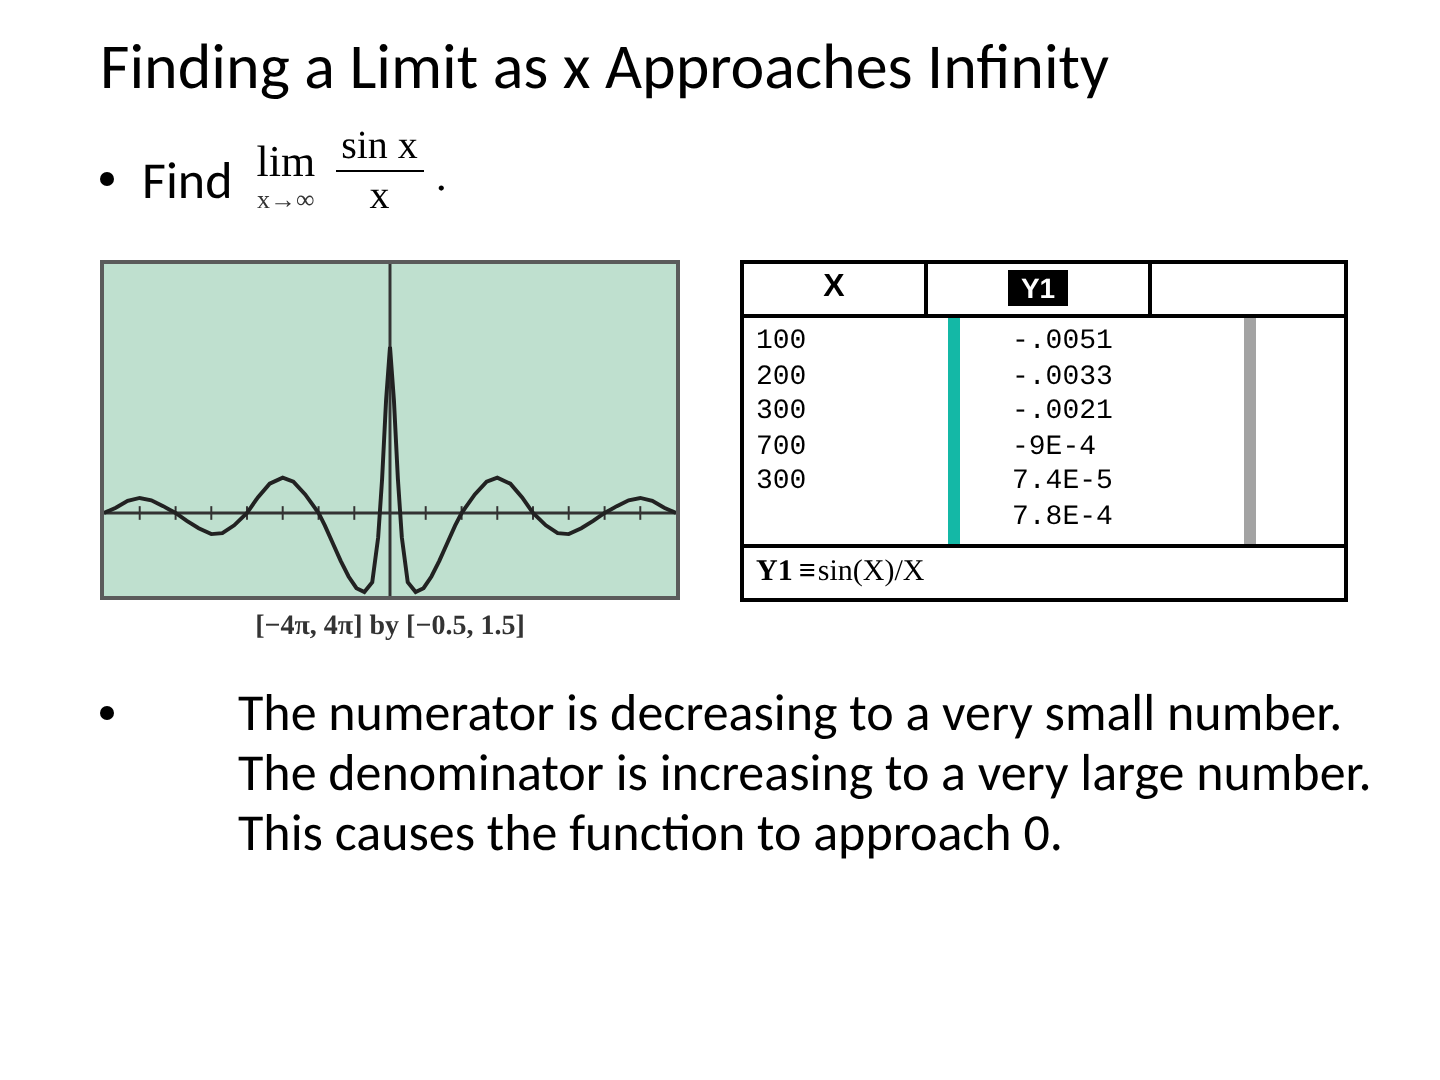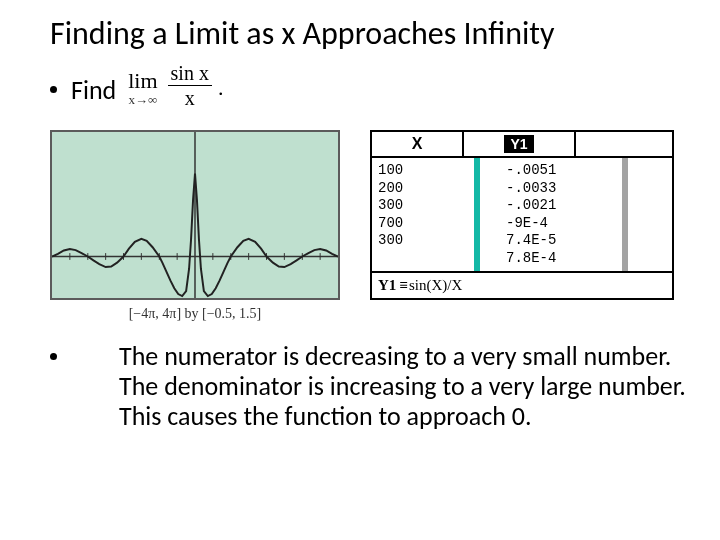--- a/index.html
+++ b/index.html
@@ -97,20 +97,21 @@
   }
   .mid-row {
     display: flex;
     align-items: flex-start;
     margin: 18px 0 6px 0;
     gap: 30px;
   }
   .graph-col {
     width: 290px;
     flex: 0 0 auto;
+    font-weight: bold;
   }
   .graph-frame {
     width: 290px;
     height: 170px;
     border: 2px solid #5b5b5b;
     background: #bfe0cf;
     position: relative;
     box-sizing: border-box;
   }
   .graph-frame svg {

